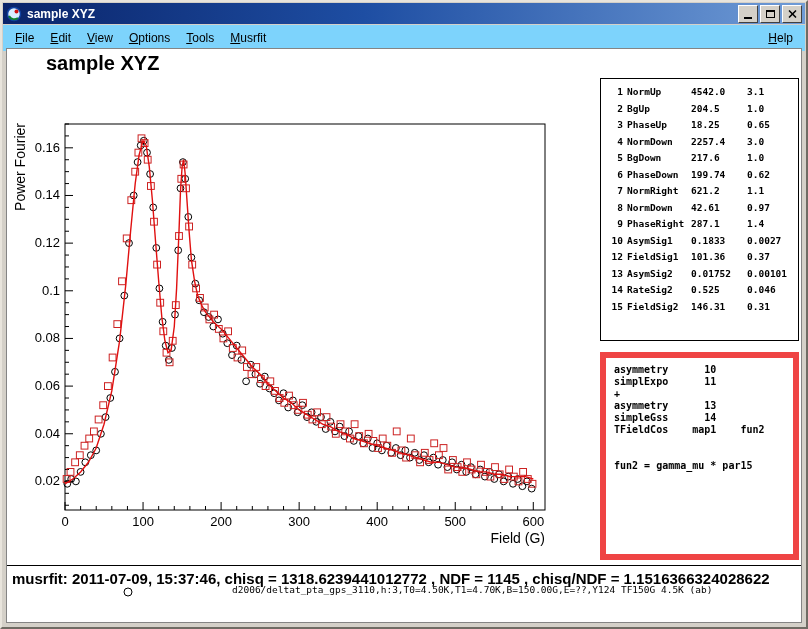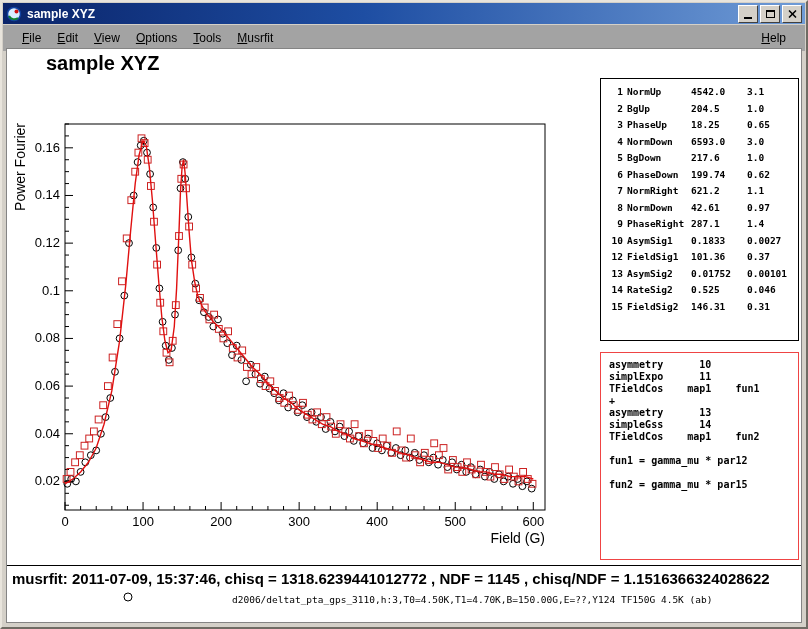--- a/index.html
+++ b/index.html
@@ -13,49 +13,49 @@
   .app-icon{width:16px;height:16px;flex:0 0 16px;}
   .title-text{color:#ffffff;font-weight:bold;font-size:12px;margin-left:5px;flex:1;
               white-space:nowrap;overflow:hidden;}
   .win-buttons{display:flex;gap:2px;}
   .winbtn{width:18px;height:16px;background:#d4d0c8;border:1px solid;
           border-color:#ffffff #404040 #404040 #ffffff;display:flex;
           align-items:center;justify-content:center;cursor:default;}
   .g-min{width:8px;height:2px;background:#000;margin-top:8px;}
   .g-max{width:9px;height:8px;border:1px solid #000;border-top-width:2px;box-sizing:border-box;}
   
-  .menubar{position:absolute;left:1px;top:23px;right:1px;height:26px;background:#a3a3a3;
-           display:flex;align-items:center;font-size:12px;color:#000;padding:0 11px;}
+  .menubar{position:absolute;left:1px;top:23px;right:1px;height:26px;background:#7dd3fc;
+           display:flex;align-items:center;font-size:12px;color:#000;padding:0 4px;}
   .menu-item{display:inline-block;padding:3px 8px;cursor:default;}
   .menu-item::first-letter{text-decoration:underline;}
   .menu-spacer{flex:1;}
   
   .canvas{position:absolute;left:4px;top:46px;right:4px;bottom:4px;background:#ffffff;
           border:1px solid #848484;overflow:hidden;}
   .canvas-title{position:absolute;left:39px;top:3px;font-size:20px;font-weight:bold;color:#000;}
   #chart{position:absolute;left:0;top:0;font-family:"Liberation Sans",sans-serif;}
   
   .param-box{position:absolute;left:593px;top:29px;width:199px;height:263px;box-sizing:border-box;
              border:1px solid #000;padding:5px 0 0 8px;
              font-family:"DejaVu Sans Mono","Liberation Mono",monospace;
              font-size:9.5px;font-weight:bold;color:#000;overflow:hidden;}
   .param-row{display:grid;grid-template-columns:14px 60px 52px auto;column-gap:4px;line-height:16.5px;}
   .param-num{text-align:right;}
   
   .theory-box{position:absolute;left:593px;top:303px;width:199px;height:208px;box-sizing:border-box;
-              border:1px solid #ef4444;padding:6px 0 0 8px;
+              border:6px solid #ef4444;padding:6px 0 0 8px;
               font-family:"DejaVu Sans Mono","Liberation Mono",monospace;
               font-size:10px;font-weight:bold;color:#000;overflow:hidden;}
   .theory-line{white-space:pre;line-height:12px;min-height:12px;}
   
   .bottom-sep{position:absolute;left:0;top:516px;width:100%;height:1px;background:#000;}
   .fit-status{position:absolute;left:5px;top:521px;font-size:15px;font-weight:bold;color:#000;
               white-space:nowrap;}
   .legend{position:absolute;left:0;top:535px;width:100%;}
-  .legend-row{display:flex;align-items:flex-end;height:21px;}
+  .legend-row{display:flex;align-items:flex-start;height:21px;}
   .legend-marker{margin-left:113px;width:16px;height:16px;flex:0 0 16px;}
   .legend-label{margin-left:96px;font-family:"DejaVu Sans Mono","Liberation Mono",monospace;
                 font-size:9.5px;color:#000;white-space:nowrap;}
 </style>
 </head>
 <body>
 
 <div class="window">
 
   <div class="titlebar">
@@ -419,21 +419,21 @@
         </div>
         <div class="param-row">
           <span class="param-num">3</span>
           <span>PhaseUp</span>
           <span>18.25</span>
           <span>0.65</span>
         </div>
         <div class="param-row">
           <span class="param-num">4</span>
           <span>NormDown</span>
-          <span>6593.0</span>
+          <span>2257.4</span>
           <span>3.0</span>
         </div>
         <div class="param-row">
           <span class="param-num">5</span>
           <span>BgDown</span>
           <span>217.6</span>
           <span>1.0</span>
         </div>
         <div class="param-row">
           <span class="param-num">6</span>
@@ -486,27 +486,25 @@
         <div class="param-row">
           <span class="param-num">15</span>
           <span>FieldSig2</span>
           <span>146.31</span>
           <span>0.31</span>
         </div>
       </div>
     <div class="theory-box" id="theory-box">
         <div class="theory-line">asymmetry      10</div>
         <div class="theory-line">simplExpo      11</div>
-        <div class="theory-line">TFieldCos    map1    fun1</div>
         <div class="theory-line">+</div>
         <div class="theory-line">asymmetry      13</div>
         <div class="theory-line">simpleGss      14</div>
         <div class="theory-line">TFieldCos    map1    fun2</div>
         <div class="theory-line"></div>
-        <div class="theory-line">fun1 = gamma_mu * par12</div>
         <div class="theory-line"></div>
         <div class="theory-line">fun2 = gamma_mu * par15</div>
       </div>
     <div class="bottom-sep"></div>
     <div class="fit-status">musrfit: 2011-07-09, 15:37:46, chisq = 1318.6239441012772 , NDF = 1145 , chisq/NDF = 1.1516366324028622</div>
     <div class="legend" id="legend">
         <div class="legend-row">
           <span class="legend-marker"><svg width="16" height="16">
               <circle cx="8" cy="8" r="4" fill="none" stroke="#000000"></circle>
             </svg></span>

